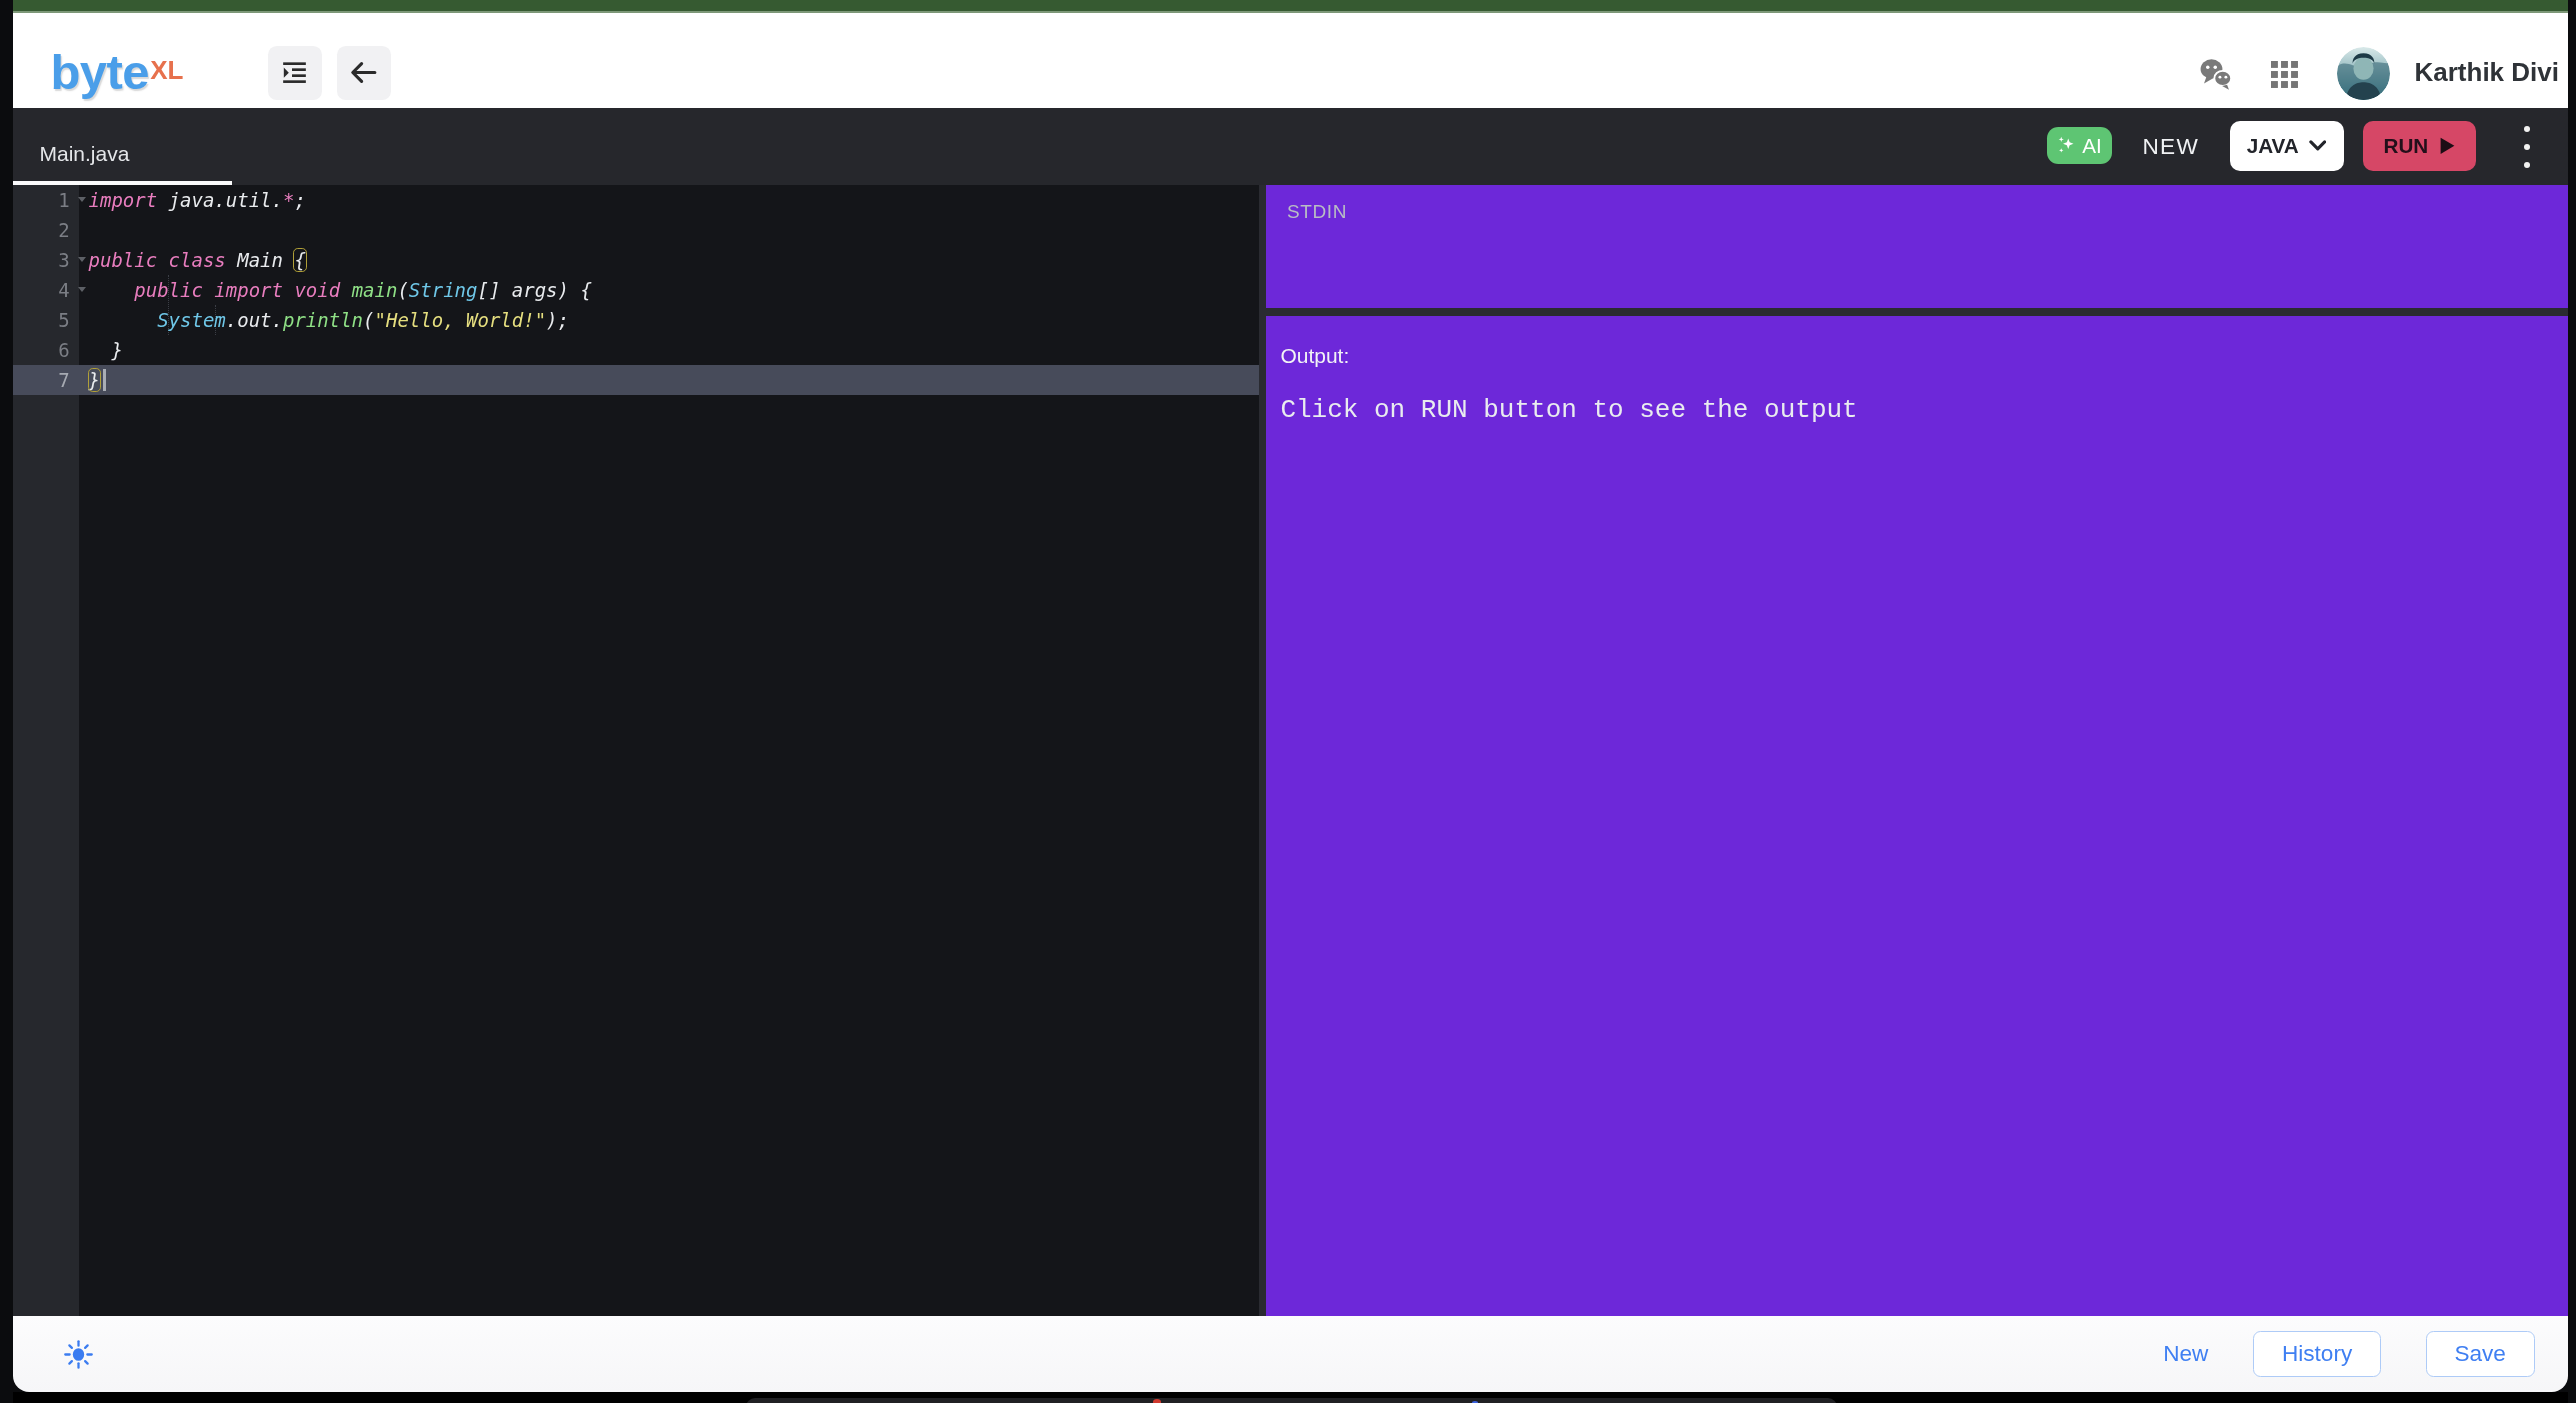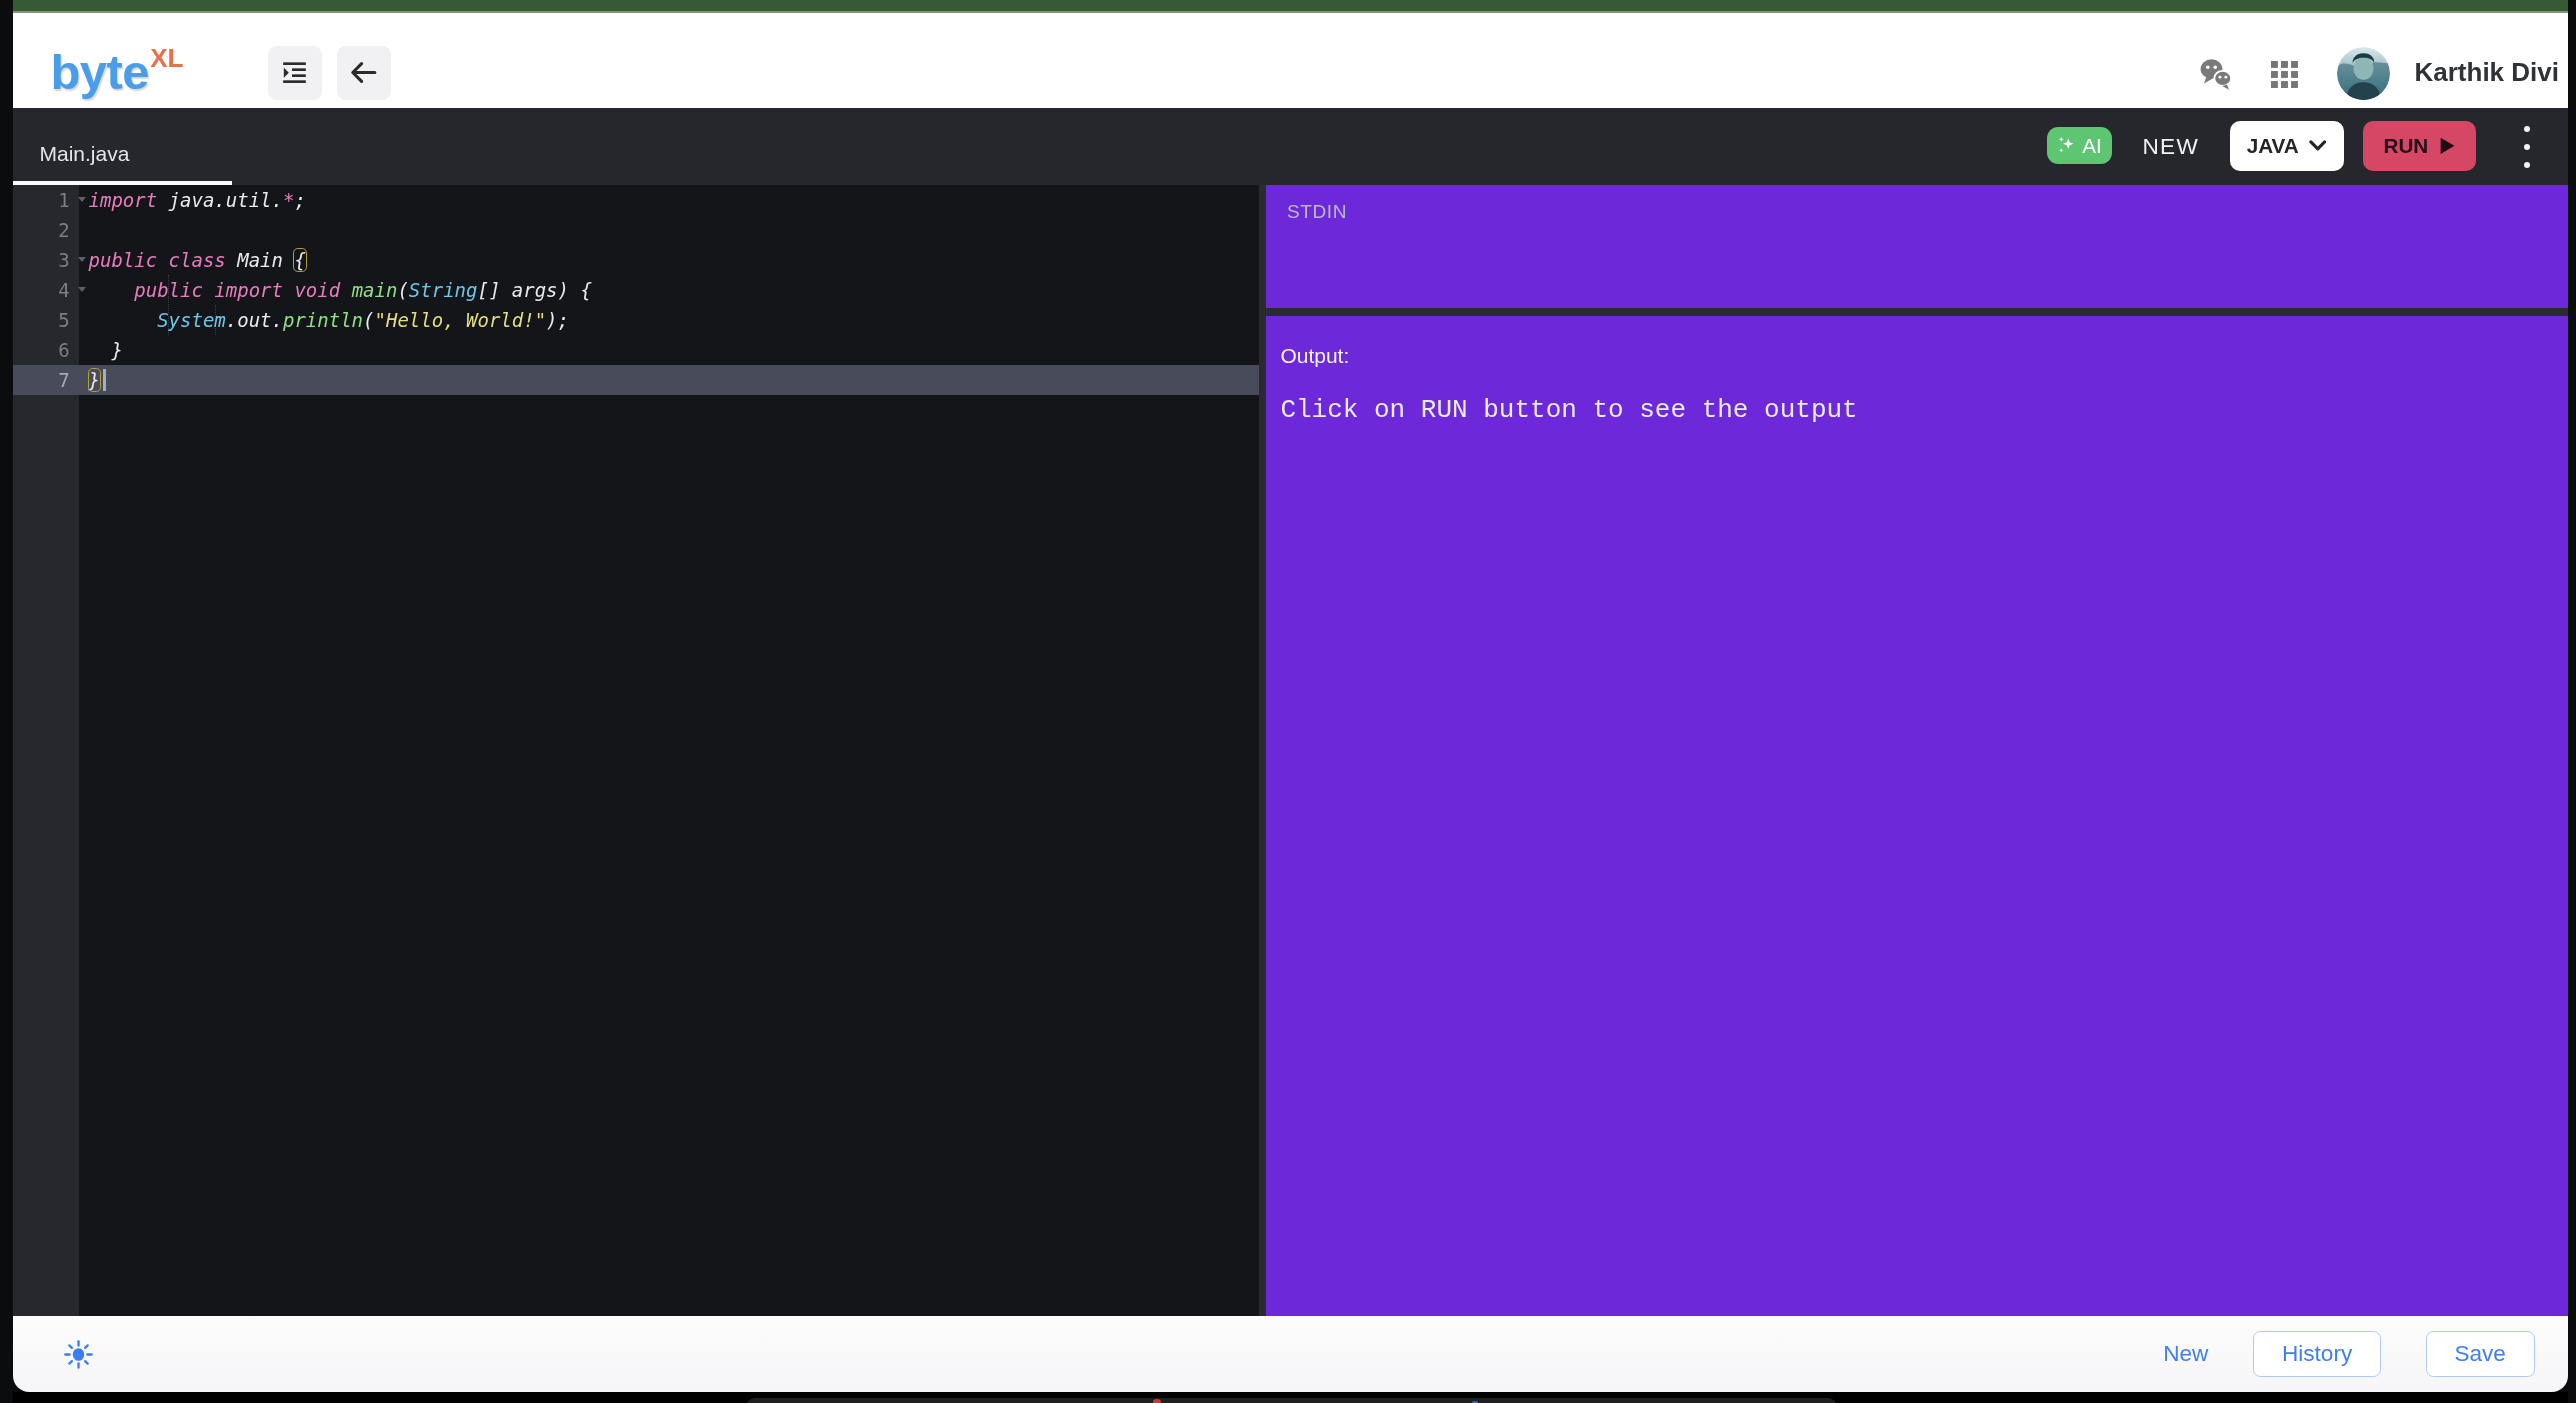--- a/index.html
+++ b/index.html
@@ -9,21 +9,21 @@
 
   
   #green-strip{left:12.5px;top:0;width:2555px;height:11.3px;background:#365a31;}
   #green-edge{left:12.5px;top:11.3px;width:2555px;height:1.9px;background:#7d9878;}
 
   
   #header{left:12.5px;top:13px;width:2555px;height:95px;background:#ffffff;}
   #logo{left:38px;top:25px;height:69px;display:flex;align-items:flex-start;}
   #logo .byte{font-size:49px;font-weight:700;color:#4a9ee9;letter-spacing:-0.6px;line-height:69px;
               text-shadow:1.3px 1.9px 1.3px rgba(100,100,100,.25);}
-  #logo .xl{font-size:26px;font-weight:700;color:#e7714d;margin-top:5px;margin-left:1.3px;}
+  #logo .xl{font-size:26px;font-weight:700;color:#e7714d;margin-top:17px;margin-left:1.3px;}
   .hdr-btn{width:54px;height:54px;top:33px;background:#f1f1f3;border-radius:8.8px;
            display:flex;align-items:center;justify-content:center;cursor:pointer;}
   #btn-indent{left:255px;} #btn-back{left:324px;}
   #search-box{left:392px;top:30px;width:351px;height:59px;background:#fff;border:1.3px solid #d9d9dc;
               border-radius:6.3px;box-sizing:border-box;display:flex;align-items:center;padding:0 11.3px 0 19px;}
   #search-box svg{flex:0 0 auto;margin-right:11.3px;}
   #search-input{border:none;outline:none;flex:1;font-size:21px;color:#333;background:transparent;
                 font-family:"Liberation Sans",sans-serif;}
   #search-input::placeholder{color:#9da0a6;}
   #chat-icon{left:2186px;top:44px;}

